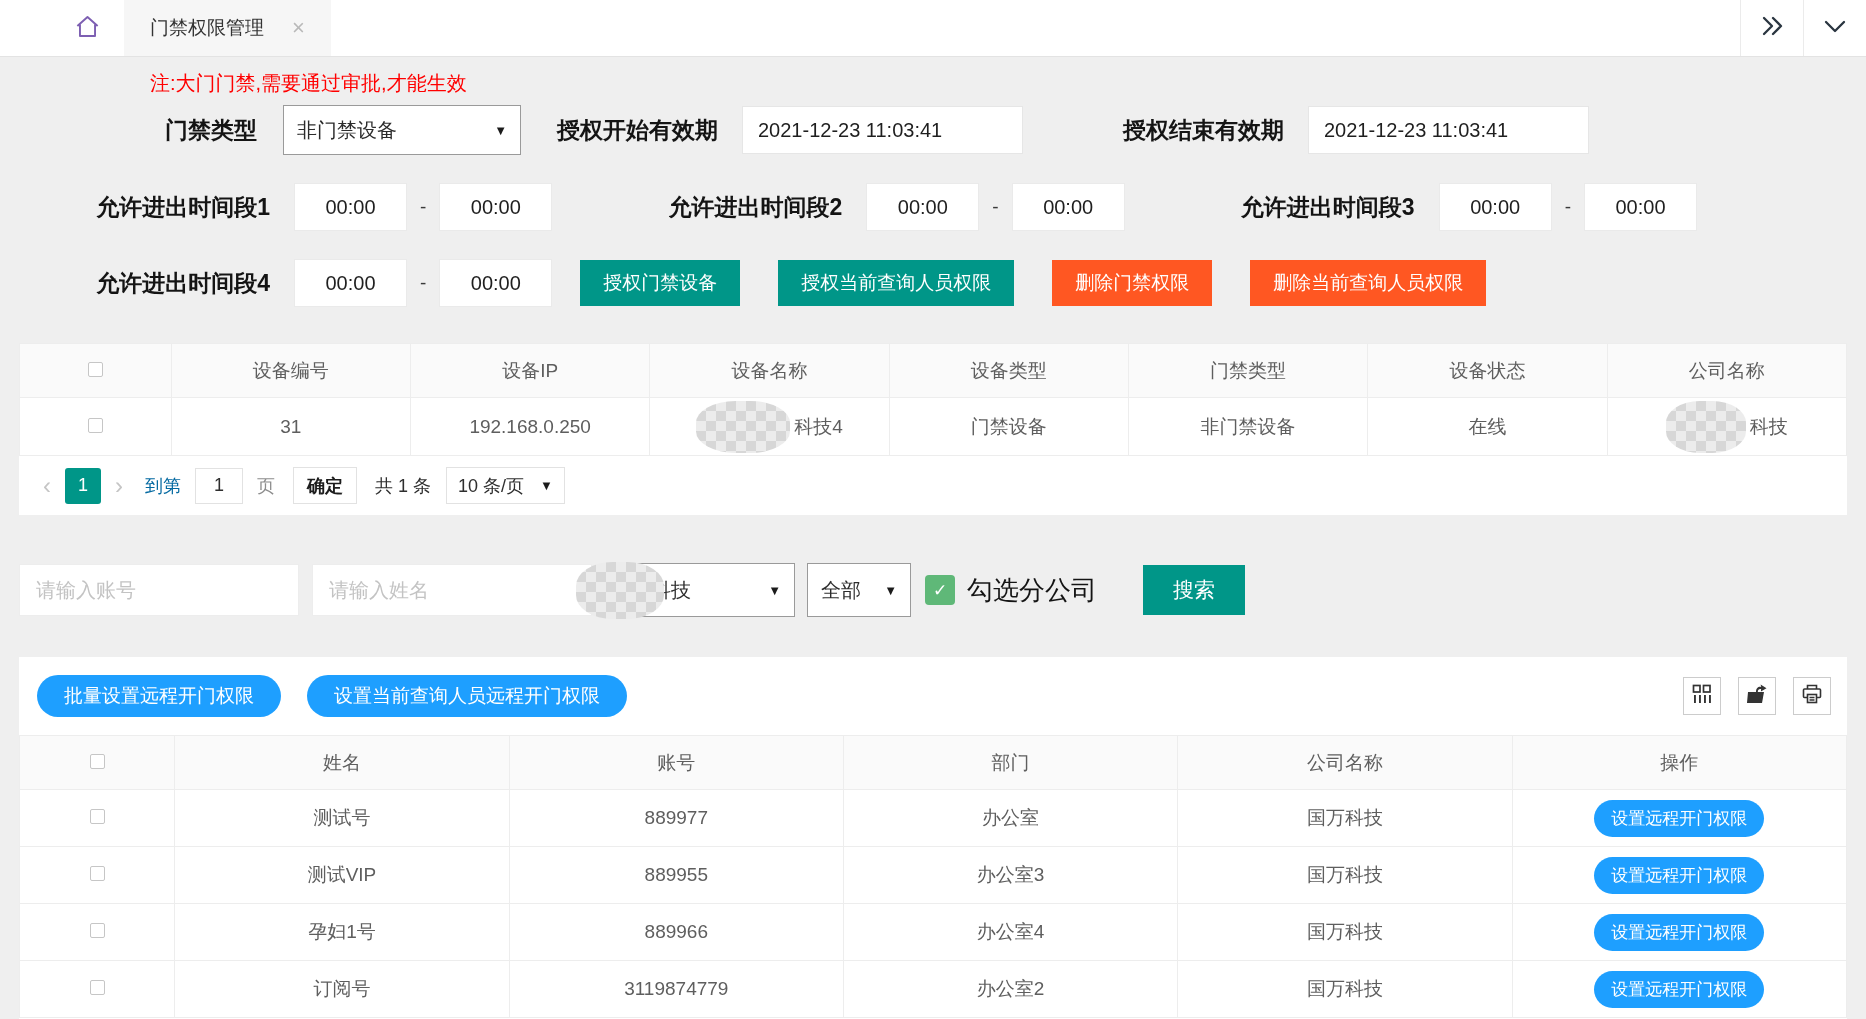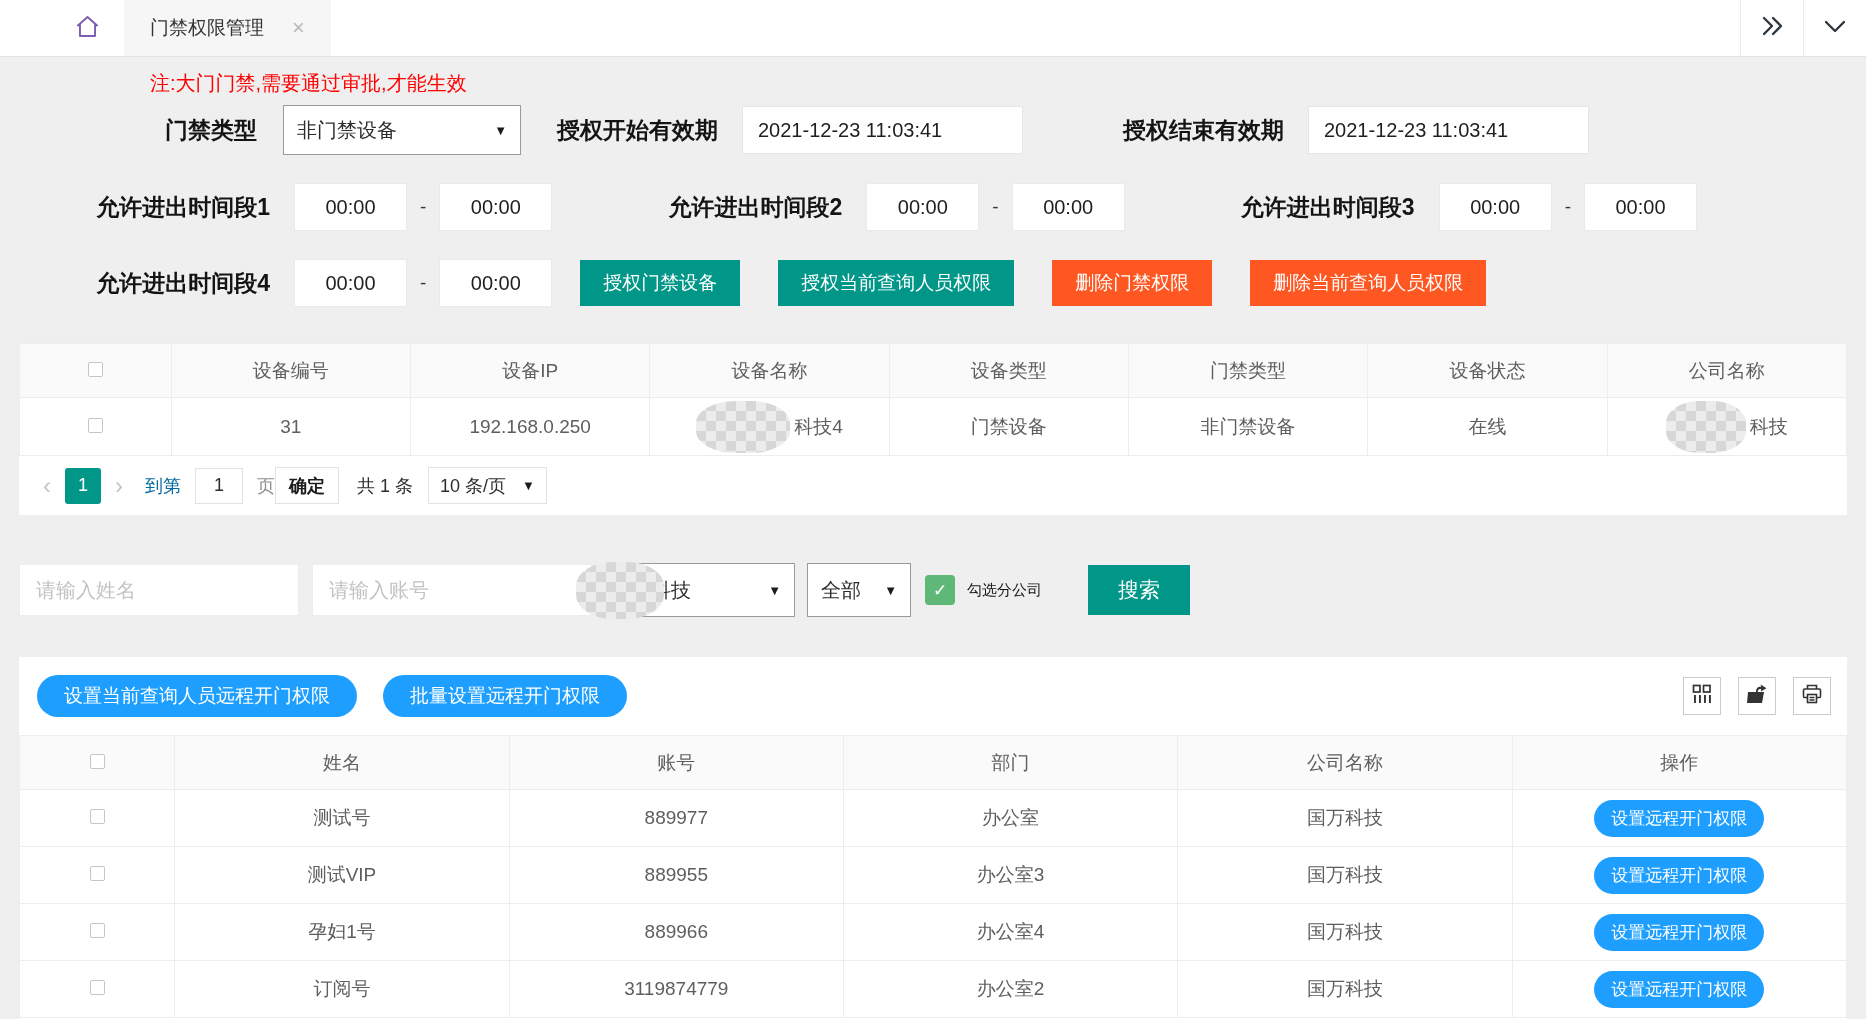--- a/index.html
+++ b/index.html
@@ -47,32 +47,32 @@
   th{height:54px;background:#fafafa;}
   td{height:58px;}
   .cb{display:inline-block;width:15px;height:15px;border:1px solid #c6c6c6;border-radius:2px;background:#fff;cursor:pointer;}
   
   .pagebar{background:#fff;padding:11px 0 11px 14px;display:flex;align-items:center;font-size:18px;color:#2e2e2e;}
   .pg-nav{color:#c5c5c5;font-size:24px;padding:0 10px;cursor:pointer;line-height:1;}
   .pg-cur{width:36px;height:36px;background:#009688;color:#fff;border-radius:3px;display:flex;align-items:center;justify-content:center;font-size:18px;margin:0 4px;cursor:pointer;}
   .pg-goto{color:#0369a1;margin-left:12px;}
   .pg-input{width:48px;height:36px;border:1px solid #e2e2e2;text-align:center;font-size:18px;margin:0 14px;color:#2e2e2e;}
   .pg-page{color:#8d8d8d;}
-  .pg-ok{height:37px;border:1px solid #e2e2e2;background:#fff;font-size:18px;font-weight:bold;color:#1d1d1d;padding:0 13px;margin-left:0;cursor:pointer;}
+  .pg-ok{height:37px;border:1px solid #e2e2e2;background:#fff;font-size:18px;font-weight:bold;color:#1d1d1d;padding:0 13px;margin-left:18px;cursor:pointer;}
   .pg-total{margin-left:18px;}
   .pg-size{border:1px solid #e2e2e2;height:37px;display:flex;align-items:center;gap:16px;padding:0 11px;margin-left:15px;font-size:18px;cursor:pointer;background:#fff;}
   
   .search-row{margin-top:48px;padding-left:19px;}
   .sinput{width:280px;height:52px;border:1px solid #ededed;background:#fff;font-size:20px;padding:0 16px;color:#333;}
   .sinput::placeholder{color:#c3c3c3;}
   .sinput + .sinput{margin-left:13px;}
   .sel-company{width:190px;height:54px;margin-left:13px;position:relative;}
   .sel-scope{width:104px;height:54px;margin-left:12px;}
   .cb-green{width:30px;height:30px;background:#5FB878;border-radius:4px;margin-left:14px;display:flex;align-items:center;justify-content:center;color:#fff;font-size:17px;cursor:pointer;flex:none;}
-  .branch-label{font-size:15px;margin-left:12px;color:#141414;}
+  .branch-label{font-size:26px;margin-left:12px;color:#141414;}
   .search-btn{width:102px;height:50px;background:#009688;color:#fff;border:none;font-size:21px;margin-left:46px;cursor:pointer;}
   
   .person-panel{margin:40px 19px 0;background:#fff;padding-bottom:2px;}
   .panel-toolbar{display:flex;align-items:center;padding:18px 16px 0 18px;}
   .pillbtn{height:42px;border:none;border-radius:21px;background:#1E9FFF;color:#fff;font-size:19px;padding:0 27px;margin-right:26px;cursor:pointer;white-space:nowrap;}
   .tool-icons{margin-left:auto;display:flex;gap:17px;}
   .tool-box{width:38px;height:38px;border:1px solid #ccc;background:#fff;display:flex;align-items:center;justify-content:center;cursor:pointer;}
   .person-table{margin-top:18px;}
   .person-table td{height:57px;}
   .rowbtn{height:37px;border:none;border-radius:19px;background:#1E9FFF;color:#fff;font-size:17px;padding:0 17px;cursor:pointer;white-space:nowrap;}
@@ -226,42 +226,42 @@
     <button class="pg-ok">确定</button>
     <span class="pg-total">共 1 条</span>
     <div class="pg-size">
       <span>10 条/页</span>
       <span class="caret">▼</span>
     </div>
   </div>
 </div>
 
 <div class="frow search-row">
+  <input class="sinput" placeholder="请输入账号" style="">
   <input class="sinput" placeholder="请输入姓名" style="">
-  <input class="sinput" placeholder="请输入账号" style="">
   <div class="sel sel-company">
     <span class="mosaic m-select"></span>
     <span style="margin-left:32px">科技</span>
     <span class="caret">▼</span>
   </div>
   <div class="sel sel-scope">
     <span>全部</span>
     <span class="caret">▼</span>
   </div>
   <span class="cb-green">
     <span>✓</span>
   </span>
   <span class="branch-label">勾选分公司</span>
   <button class="search-btn">搜索</button>
 </div>
 
 <div class="person-panel">
   <div class="panel-toolbar">
+    <button class="pillbtn">批量设置远程开门权限</button>
     <button class="pillbtn">设置当前查询人员远程开门权限</button>
-    <button class="pillbtn">批量设置远程开门权限</button>
     <div class="tool-icons">
       <div class="tool-box">
         <span>
           <svg width="20" height="20" viewBox="0 0 20 20">
               <rect x="1.5" y="1.5" width="6.5" height="6.5" fill="none" stroke="#333" stroke-width="1.7"></rect>
               <rect x="11.5" y="1.5" width="6.5" height="6.5" fill="none" stroke="#333" stroke-width="1.7"></rect>
               <rect x="2" y="11" width="1.9" height="8" fill="#333"></rect>
               <rect x="7" y="11" width="1.9" height="8" fill="#333"></rect>
               <rect x="12" y="11" width="1.9" height="8" fill="#333"></rect>
               <rect x="17" y="11" width="1.9" height="8" fill="#333"></rect>

